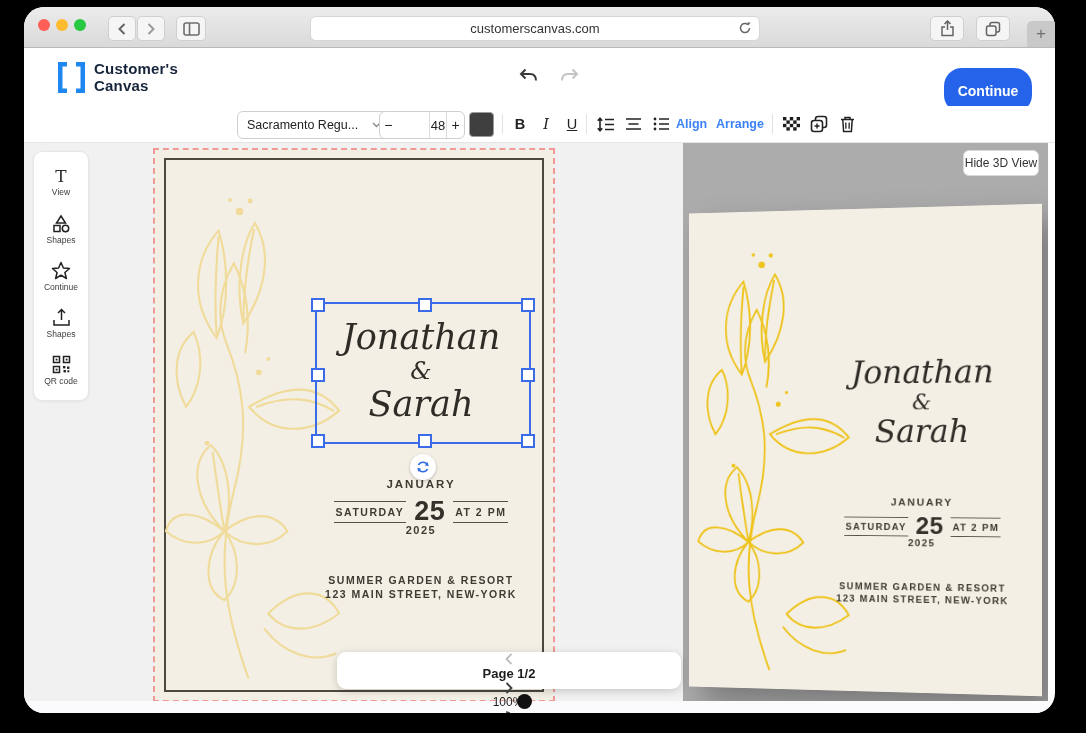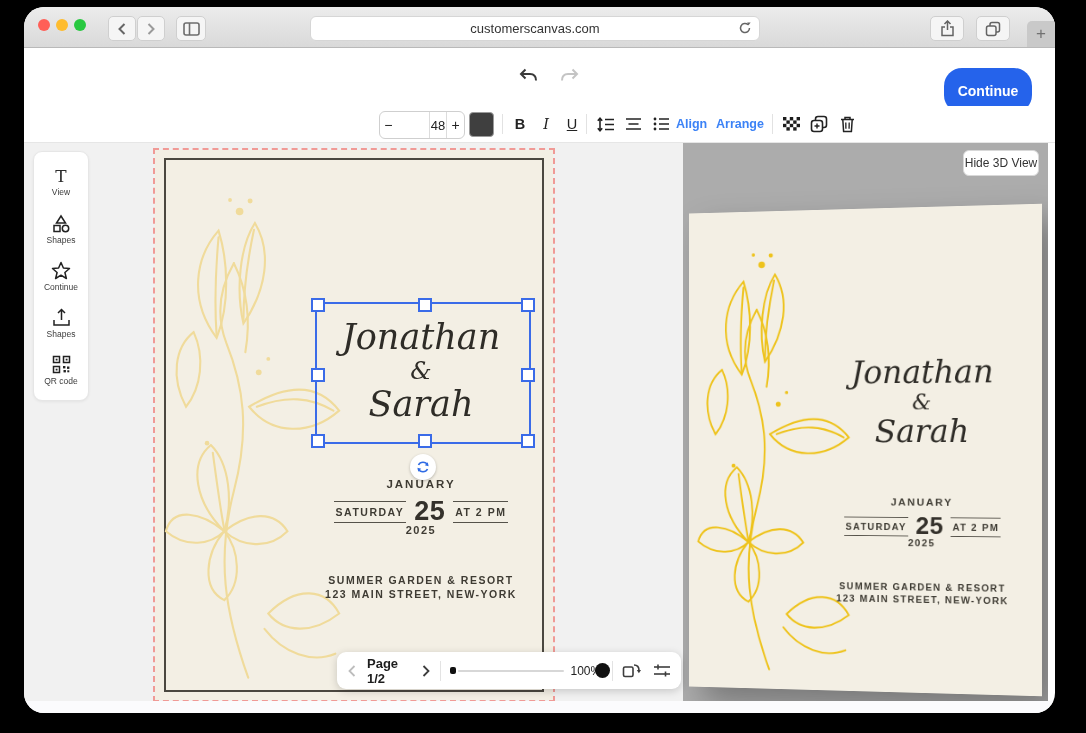--- a/index.html
+++ b/index.html
@@ -78,21 +78,21 @@
   
   #preview3d{position:absolute;left:659px;top:136px;width:365px;height:558px;background:#acacac;overflow:hidden;}
   #hide3d-btn{position:absolute;left:280px;top:7px;width:74px;height:24px;background:#fff;border:1px solid #d8d8d8;
     border-radius:6px;font-size:12px;color:#333;display:flex;align-items:center;justify-content:center;
     font-family:"Liberation Sans",sans-serif;}
   #preview-card{left:6px;top:32px;transform-origin:left center;
     transform:perspective(1200px) rotateY(-8deg) scale(0.86);
     filter:drop-shadow(16px 18px 18px rgba(0,0,0,.30));}
   
   #bottombar{position:absolute;left:313px;top:645px;width:344px;height:37px;background:#fff;border-radius:9px;
-    box-shadow:0 2px 8px rgba(0,0,0,.18);display:flex;align-items:center;padding:0 10px;box-sizing:border-box;z-index:5;}
+    box-shadow:0 2px 8px rgba(0,0,0,.18);display:flex;align-items:center;padding:0 10px;box-sizing:border-box;z-index:5;flex-direction:column;}
   #bottombar .sep{width:1px;height:20px;background:#e3e3e3;margin:0 9px;}
   #page-label{font-size:13px;color:#1d1d1d;font-weight:bold;margin:0 10px;}
   #zoom-track{width:128px;height:2px;background:#d7d7d7;border-radius:1px;margin:0 6px 0 2px;}
   #zoom-knob-min{width:7px;height:7px;background:#111;border-radius:2px;}
   #zoom-value{font-size:12px;color:#222;position:relative;margin-right:2px;}
   #zoom-knob{position:absolute;right:-9px;top:-1px;width:15px;height:15px;background:#111;border-radius:50%;}
   #window-footer{position:absolute;left:0;top:694px;width:100%;height:12px;background:#fbfbfd;}
 </style>
 </head>
 <body>
@@ -169,38 +169,54 @@
     <div class="tb-btn ico" style="left:952px;width:32px">
       <svg width="16" height="16" viewBox="0 0 16 16">
           <rect x="5" y="1.5" width="9.5" height="9.5" rx="2" fill="none" stroke="#636363" stroke-width="1.5"></rect>
           <rect x="1.5" y="5" width="9.5" height="9.5" rx="2" fill="#f5f5f5" stroke="#636363" stroke-width="1.5"></rect>
         </svg>
     </div>
     <div id="newtab-stub">+</div>
   </div>
 
   <div id="appheader">
+    <div id="brand">
+      <span class="ico">
+        <svg width="27" height="31" viewBox="0 0 27 31">
+            <path d="M9 2 H2 V29 H9" fill="none" stroke="#1e87f0" stroke-width="5"></path>
+            <path d="M18 2 H25 V29 H18" fill="none" stroke="#1e87f0" stroke-width="5"></path>
+          </svg>
+      </span>
+      <span class="name"><span>Customer's</span><br>
+      <span>Canvas</span></span>
+    </div>
     <div id="undoredo">
       <span class="ico">
         <svg width="20" height="18" viewBox="0 0 20 18">
             <path d="M7.5 2.5 L3 7 L7.5 11.5" fill="none" stroke="#3a3a3a" stroke-width="2"></path>
             <path d="M3.5 7 H12 C16 7 18 9.8 18 13.5" fill="none" stroke="#3a3a3a" stroke-width="2"></path>
           </svg>
       </span>
       <span class="ico">
         <svg width="20" height="18" viewBox="0 0 20 18">
             <path d="M12.5 2.5 L17 7 L12.5 11.5" fill="none" stroke="#c4c4c4" stroke-width="2"></path>
             <path d="M16.5 7 H8 C4 7 2 9.8 2 13.5" fill="none" stroke="#c4c4c4" stroke-width="2"></path>
           </svg>
       </span>
     </div>
     <button id="continue-btn" style="background:#2563eb">Continue</button>
   </div>
 
   <div id="toolbar">
+    <div id="font-select">
+      <span>Sacramento Regu...</span>
+      <svg width="9" height="6" viewBox="0 0 9 6">
+          <polyline points="1,1 4.5,4.5 8,1" fill="none" stroke="#8a8a8a" stroke-width="1.4"></polyline>
+        </svg>
+    </div>
     <div id="size-group">
       <div>−</div>
       <div class="mid">48</div>
       <div>+</div>
     </div>
     <div id="color-swatch"></div>
     <div class="vdiv" style="left:478px"></div>
     <div class="fmt" style="left:484px;font-weight:bold">B</div>
     <div class="fmt" style="left:510px;font-style:italic;font-family:'DejaVu Serif',serif">I</div>
     <div class="fmt" style="left:536px;text-decoration:underline">U</div>

